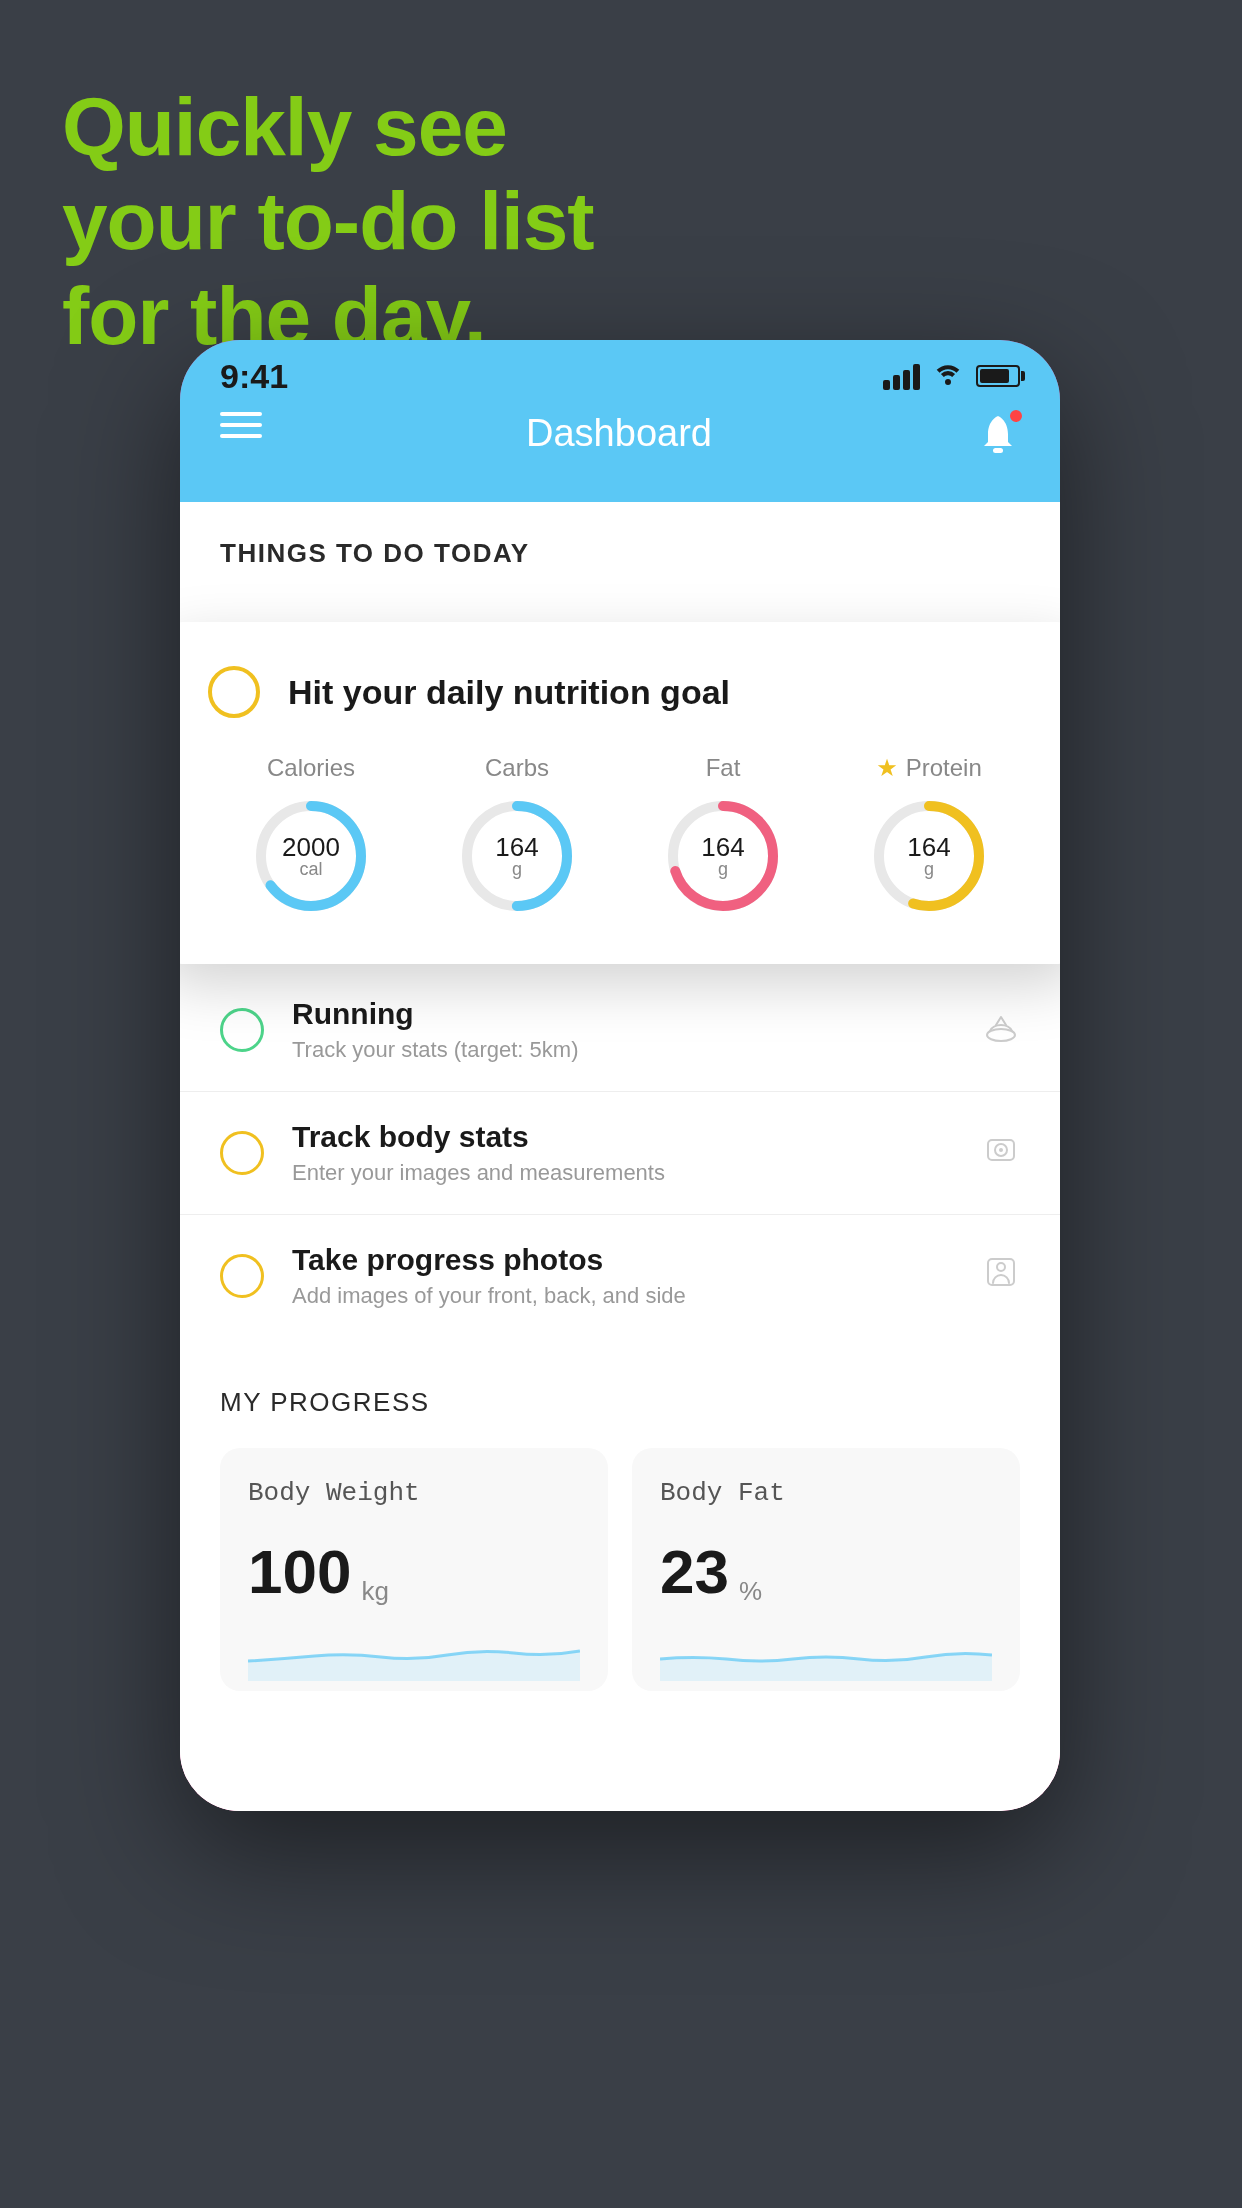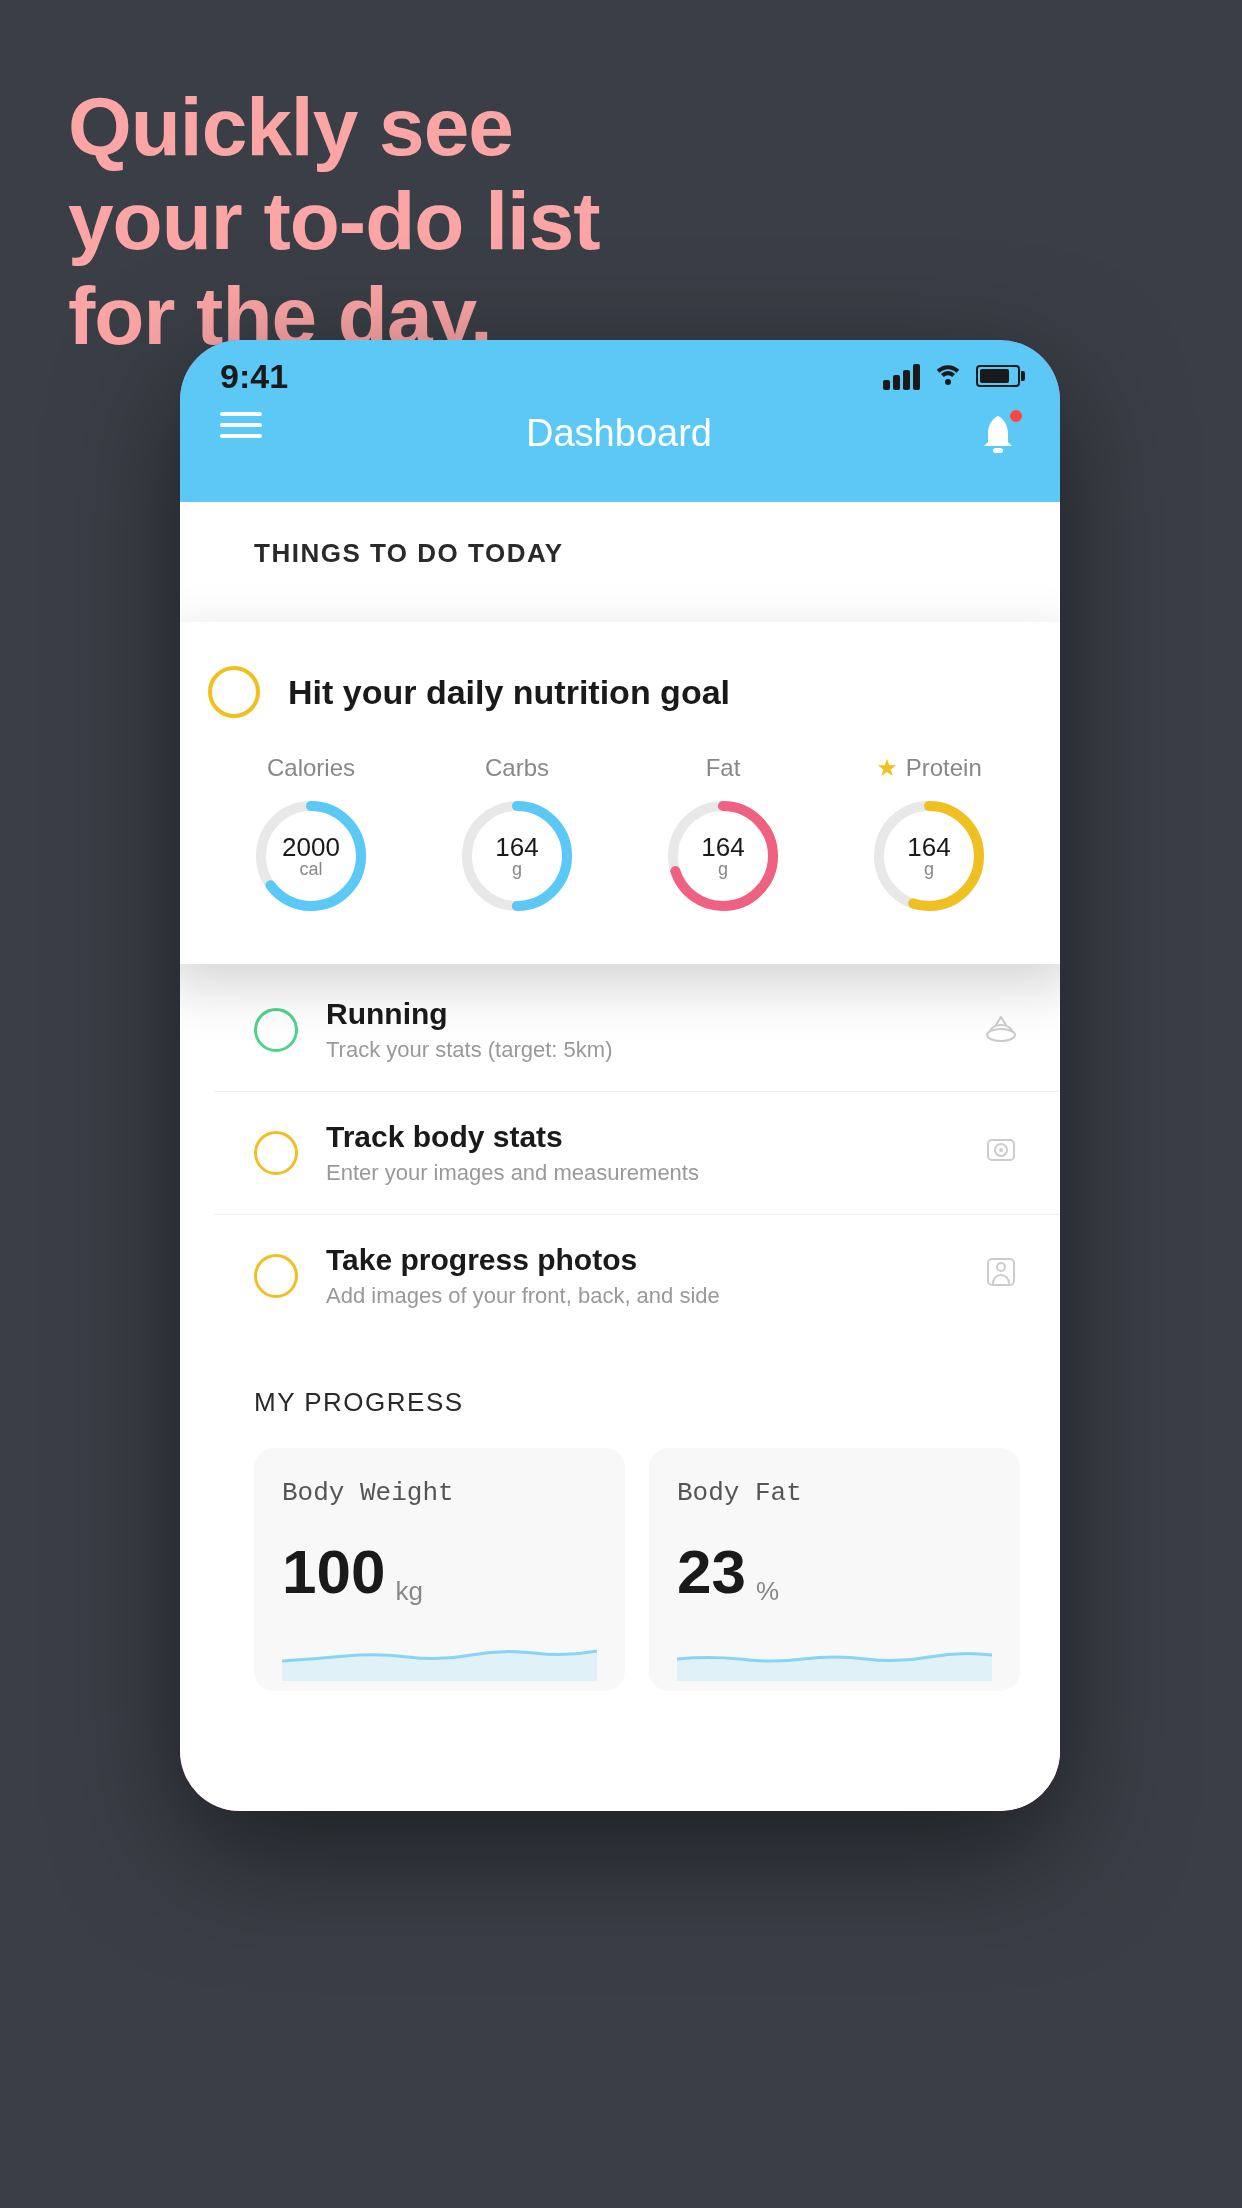--- a/index.html
+++ b/index.html
@@ -9,22 +9,22 @@
       background: #3a3f47;
       font-family: -apple-system, BlinkMacSystemFont, 'Helvetica Neue', sans-serif;
       overflow: hidden;
       position: relative;
     }
 
     
     .bg-headline {
       position: absolute;
       top: 80px;
-      left: 68px;
-      color: #fca5a5;
+      left: 62px;
+      color: #84cc16;
       font-size: 82px;
       font-weight: 800;
       line-height: 1.15;
       letter-spacing: -1px;
     }
 
     
     .phone {
       position: absolute;
       top: 340px;
@@ -143,21 +143,20 @@
       height: 16px;
       background: #ff4444;
       border-radius: 50%;
       border: 2px solid #5bc8f5;
     }
 
     
     .content {
       background: #ffffff;
       position: relative;
-      padding-left: 34px;
     }
 
     
     .section-header {
       padding: 36px 40px 20px;
       font-size: 26px;
       font-weight: 800;
       letter-spacing: 1.5px;
       color: #2a2a2a;
     }

